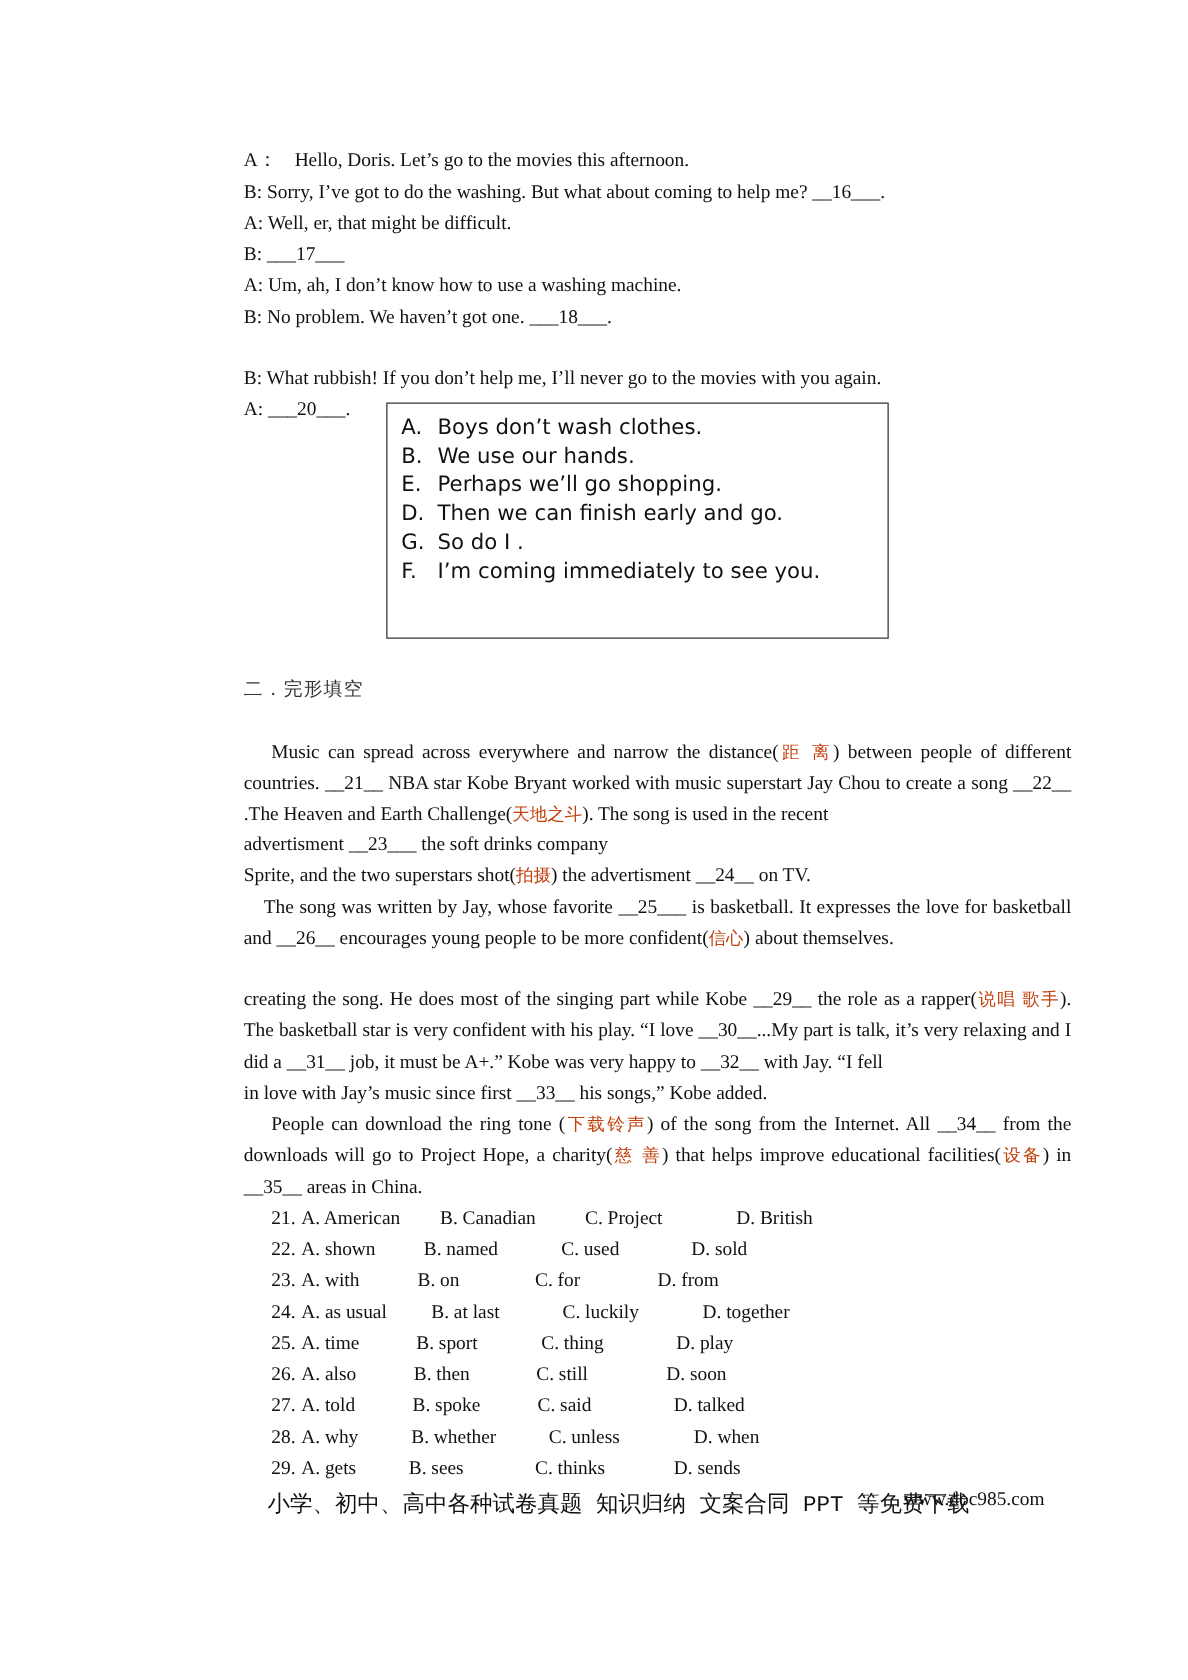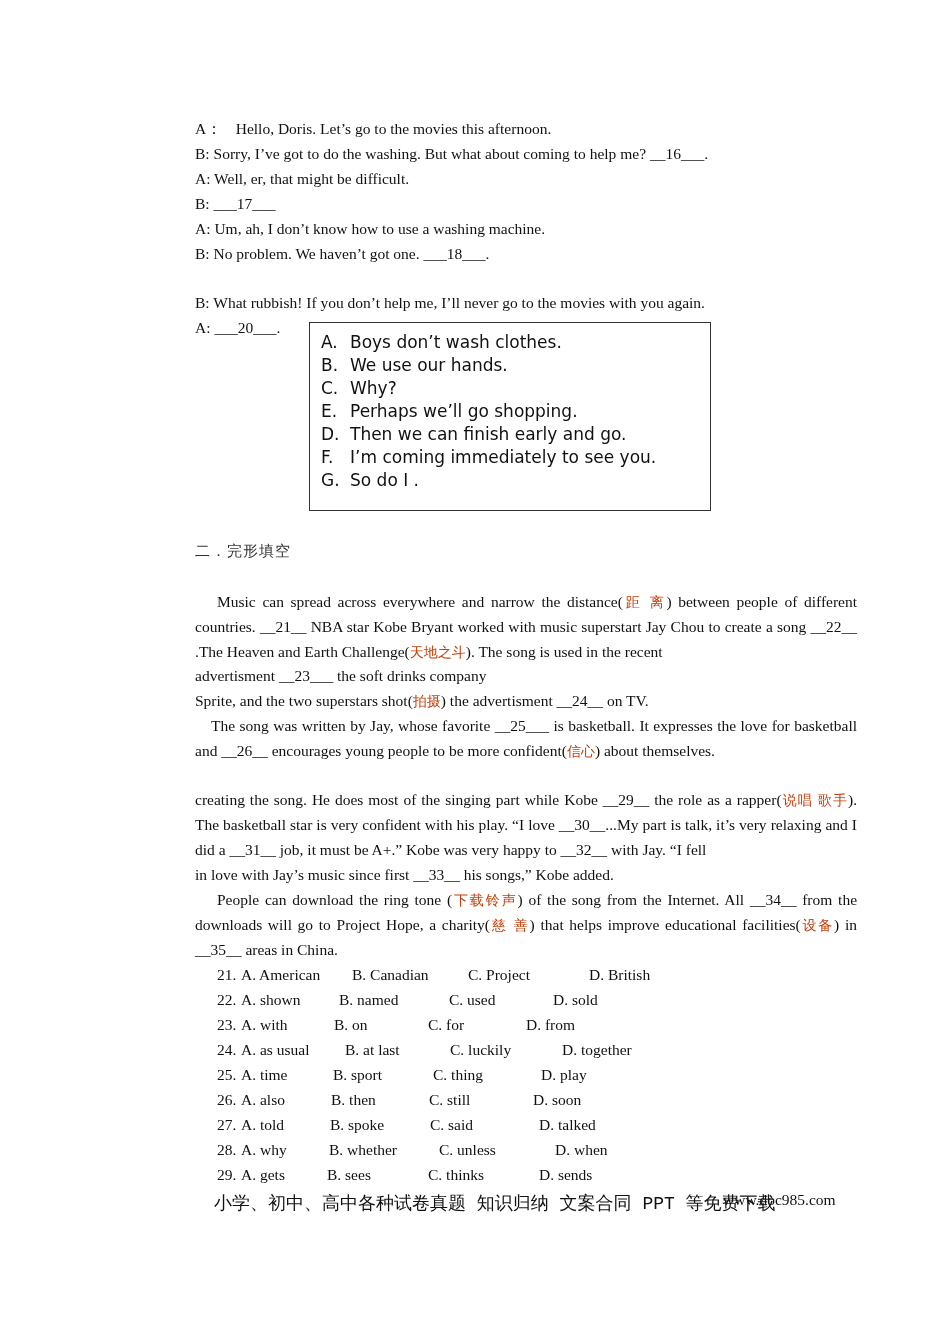--- a/index.html
+++ b/index.html
@@ -114,25 +114,24 @@
   <div class="line dialog-line" style="top:293px">
     <span>B:</span> <span>What rubbish! If you don’t help me, I’ll never go to the movies with you again.</span>
   </div>
   <div class="line dialog-line" style="top:318px">
     <span>A:</span> <span>___20___.</span>
   </div>
 
   <div class="options-box">
     <div class="opt-row"><span class="opt-letter">A.</span><span>Boys don’t wash clothes.</span></div>
     <div class="opt-row"><span class="opt-letter">B.</span><span>We use our hands.</span></div>
-    <div class="opt-row"><span class="opt-letter">C.</span><span>Why?</span></div>
     <div class="opt-row"><span class="opt-letter">E.</span><span>Perhaps we’ll go shopping.</span></div>
     <div class="opt-row"><span class="opt-letter">D.</span><span>Then we can finish early and go.</span></div>
+    <div class="opt-row"><span class="opt-letter">G.</span><span>So do I .</span></div>
     <div class="opt-row"><span class="opt-letter">F.</span><span>I’m coming immediately to see you.</span></div>
-    <div class="opt-row"><span class="opt-letter">G.</span><span>So do I .</span></div>
   </div>
 
   <div class="section-title">二．完形填空</div>
 
   <div class="para" style="top:590px">
     <span class="indent"></span><span>Music can spread across everywhere and narrow the distance(</span><span class="cn">距 离</span><span>) between people of</span>
     <span>different countries. __21__ NBA star Kobe Bryant worked with music superstart Jay Chou to</span>
     <span>create a song __22__ .The Heaven and Earth Challenge(</span><span class="cn">天地之斗</span><span>). The song is used in the recent</span>
     <br><span>advertisment __23___ the soft drinks company</span>
     <br><span>Sprite, and the two superstars shot(</span><span class="cn">拍摄</span><span>) the advertisment __24__ on TV.</span>

